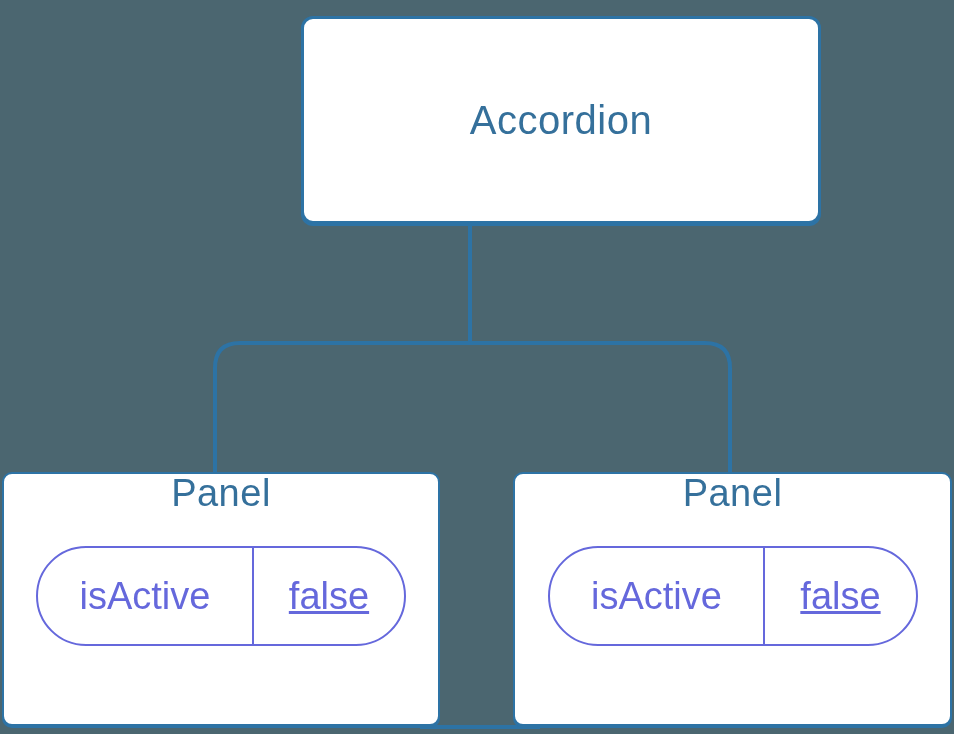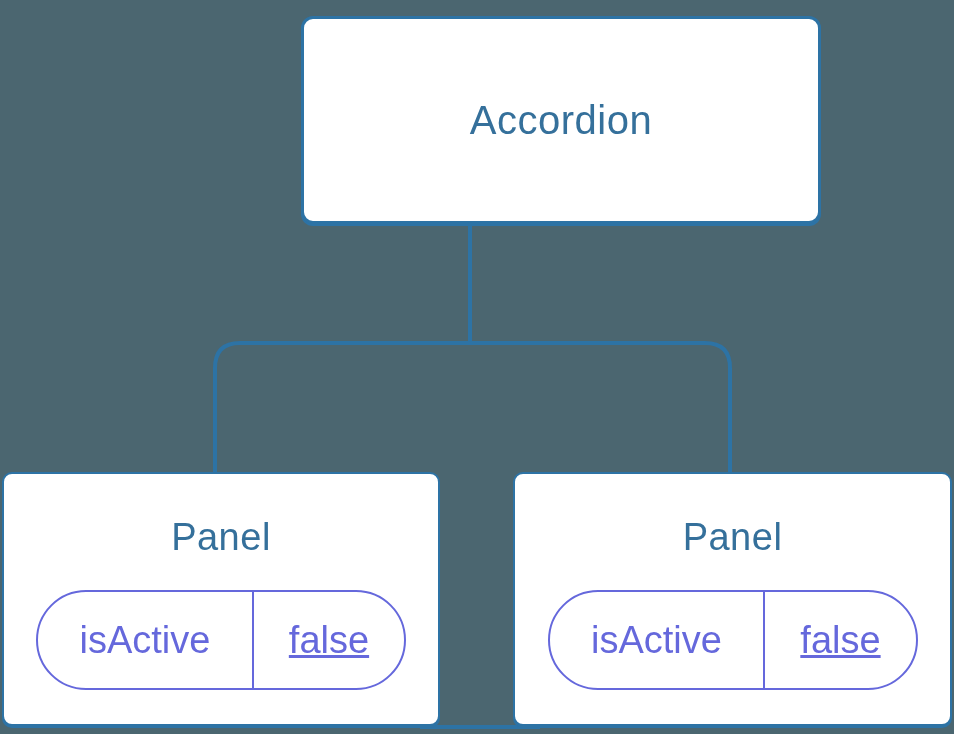--- a/index.html
+++ b/index.html
@@ -48,21 +48,20 @@
     color: var(--node-text);
     font-size: 40px;
     font-weight: 500;
     letter-spacing: 0.5px;
   }
   .node-panel {
     border-width: 2px;
     border-radius: 10px;
     flex-direction: column;
     justify-content: flex-start;
-    padding-top: 44px;
   }
   .node-panel-left  { left: 2px;   top: 472px; width: 438px; height: 254px; }
   .node-panel-right { left: 513px; top: 472px; width: 439px; height: 254px; }
   .panel-label {
     font-size: 38px;
     line-height: 1;
   }
   .state-pill {
     margin-top: 34px;
     width: 370px;

